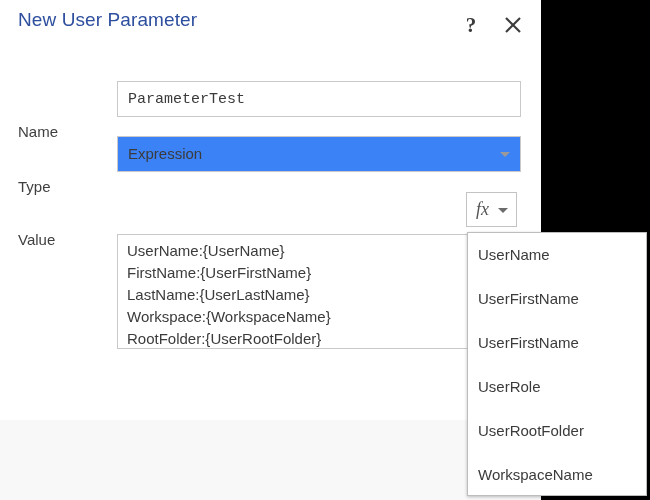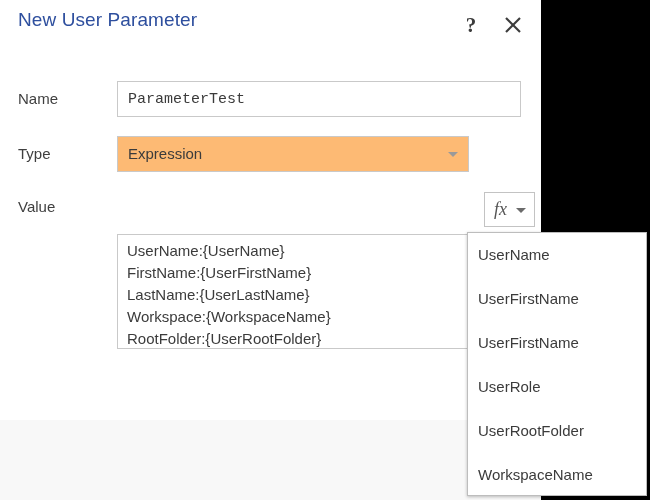--- a/index.html
+++ b/index.html
@@ -86,20 +86,21 @@
     height: 28px;
   }
   #close-button svg { display: block; }
 
   
   .field-label {
     position: absolute;
     left: 18px;
     font-size: 15px;
     color: #3f3f3f;
+    margin-top: 33px;
   }
   #label-name  { top: 90px; }
   #label-type  { top: 145px; }
   #label-value { top: 198px; }
 
   .text-input {
     position: absolute;
     left: 117px;
     width: 404px;
     height: 36px;
@@ -112,25 +113,25 @@
     padding: 0 10px;
     outline: none;
   }
   #name-input { top: 81px; }
 
   
   #type-select-wrap {
     position: absolute;
     left: 117px;
     top: 136px;
-    width: 352px;
+    width: 404px;
     height: 36px;
     box-sizing: border-box;
     border: 1px solid #c9c9c9;
-    background: #fdba74;
+    background: #3b82f6;
   }
   #type-select-value {
     position: absolute;
     left: 10px;
     top: 8px;
     font-size: 15px;
     color: #3b3b3b;
   }
   #type-select-arrow {
     position: absolute;
@@ -139,21 +140,21 @@
     width: 0;
     height: 0;
     border-left: 5px solid transparent;
     border-right: 5px solid transparent;
     border-top: 5px solid #9a9a9a;
   }
 
   
   #fx-button {
     position: absolute;
-    left: 484px;
+    left: 466px;
     top: 192px;
     width: 51px;
     height: 35px;
     box-sizing: border-box;
     border: 1px solid #c3c3c3;
     background: #ffffff;
     cursor: pointer;
     padding: 0;
   }
   #fx-glyph {

